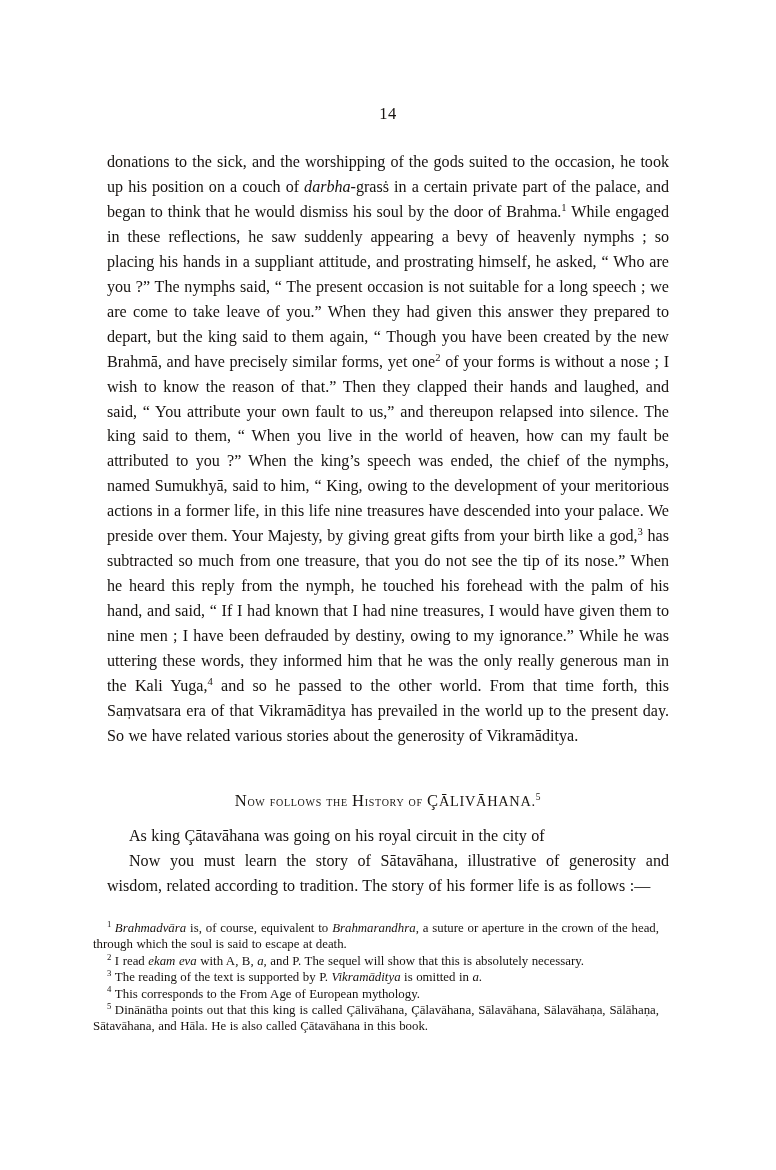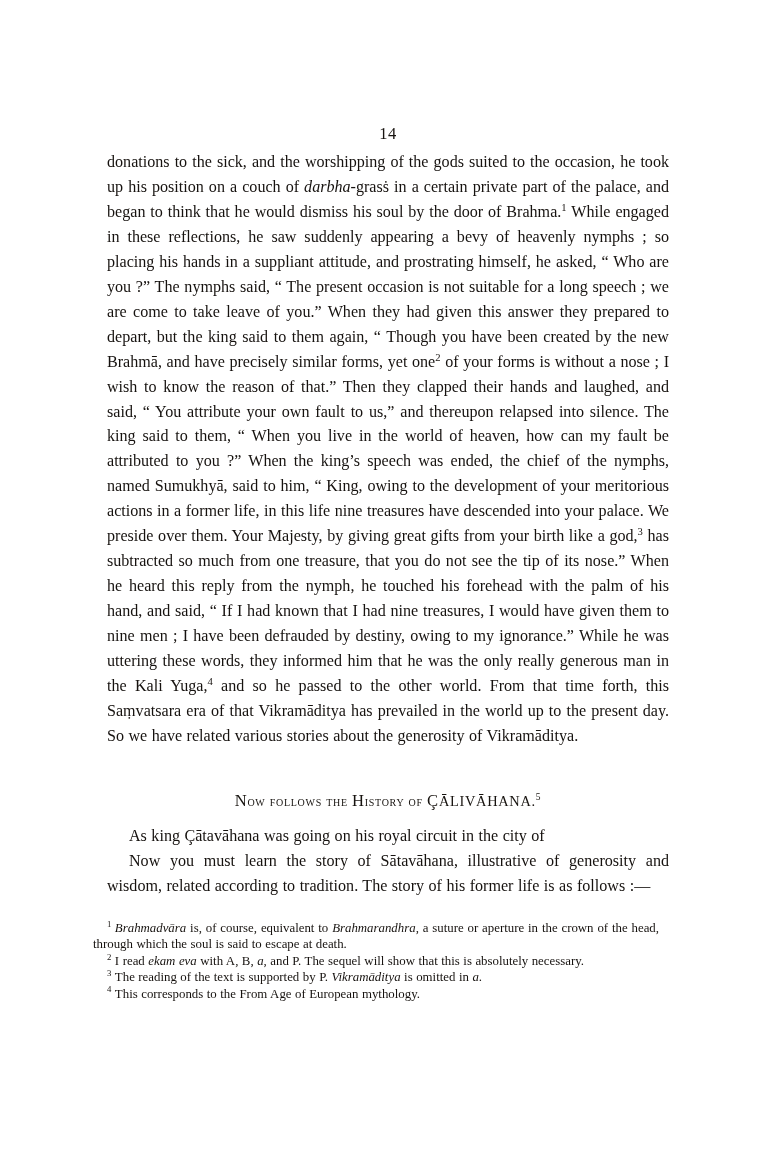--- a/index.html
+++ b/index.html
@@ -11,21 +11,21 @@
     position: relative;
     width: 776px;
     height: 1170px;
     background: #ffffff;
     overflow: hidden;
     font-family: "Liberation Serif", "DejaVu Serif", serif;
     color: #16120f;
   }
   .folio {
     position: absolute;
-    top: 124px;
+    top: 104px;
     left: 0;
     width: 776px;
     text-align: center;
     font-size: 16.5px;
     letter-spacing: 0.5px;
     color: #17130f;
   }
   .textblock {
     position: absolute;
     left: 107px;
@@ -99,15 +99,16 @@
 
     <p class="body-par indent">As king Çātavāhana was going on his royal circuit in the city of</p>
     <p class="body-par indent">Now you must learn the story of Sātavāhana, illustrative of generosity and wisdom, related according to tradition. The story of his former life is as follows :—</p>
   </div>
 
   <div class="footnotes">
       <p class="fn"><span class="mk">1</span><span><em>Brahmadvāra</em> is, of course, equivalent to <em>Brahmarandhra</em>, a suture or aperture in the crown of the head, through which the soul is said to escape at death.</span></p>
       <p class="fn"><span class="mk">2</span><span>I read <em>ekam eva</em> with A, B, <em>a</em>, and P. The sequel will show that this is absolutely necessary.</span></p>
       <p class="fn"><span class="mk">3</span><span>The reading of the text is supported by P. <em>Vikramāditya</em> is omitted in <em>a</em>.</span></p>
       <p class="fn"><span class="mk">4</span><span>This corresponds to the From Age of European mythology.</span></p>
+      <p class="fn"><span class="mk">5</span><span>Dinānātha points out that this king is called Çālivāhana, Çālavāhana, Sālavāhana, Sālavāhaṇa, Sālāhaṇa, Sātavāhana, and Hāla. He is also called Çātavāhana in this book.</span></p>
     </div>
 
 </div>
 
 </body></html>

